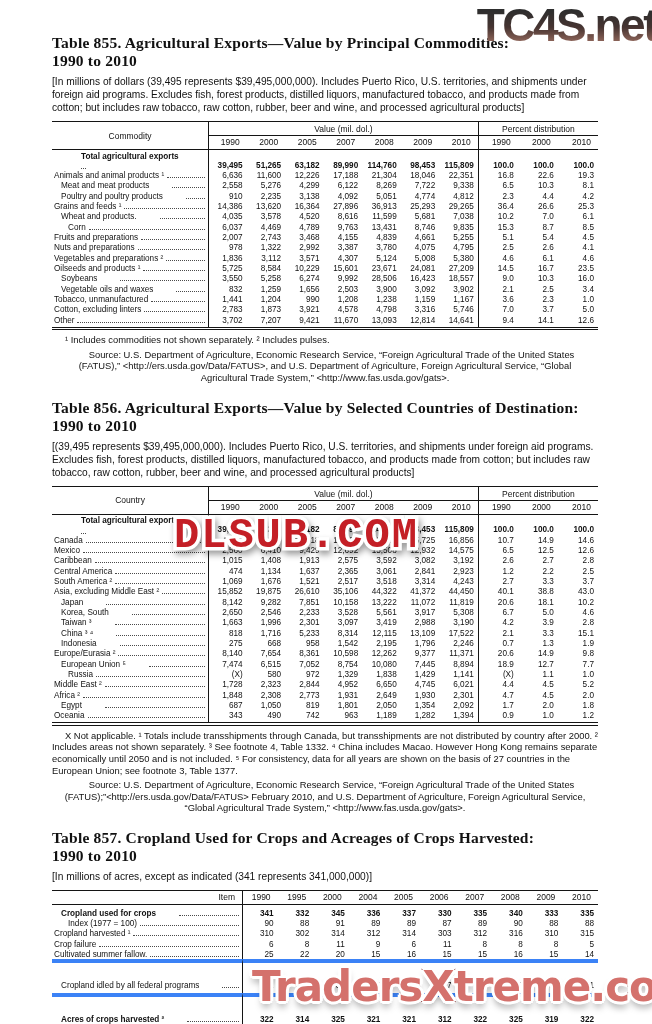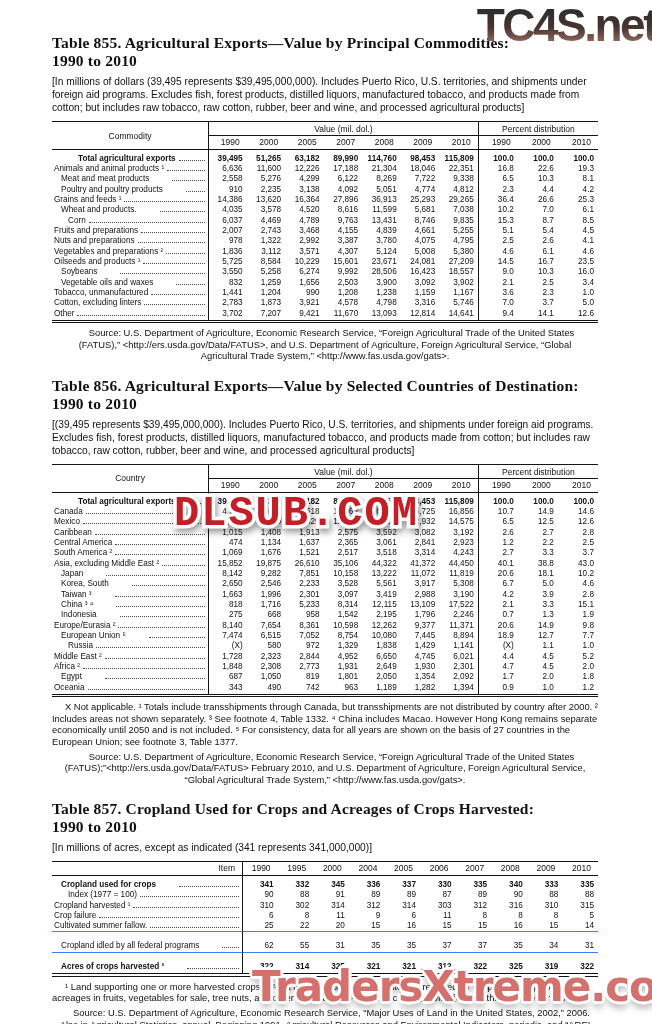--- a/index.html
+++ b/index.html
@@ -27,25 +27,25 @@
   th.stub{vertical-align:middle; text-align:center; border-bottom:1px solid #141414;}
   th.grp{text-align:center; border-bottom:1px solid #141414; padding:2px 0 1px 0;}
   tr.years th{text-align:right; padding:1px 7px 2px 0; border-bottom:1px solid #141414; white-space:nowrap;}
   .sep{border-left:1px solid #141414;}
   td{vertical-align:bottom;}
   td.num{text-align:right; padding:0 4px 0 0; line-height:8.35px; white-space:nowrap;}
   td.stub-cell{padding:0; line-height:8.35px; overflow:hidden;}
   .stubwrap{display:flex; align-items:baseline; white-space:nowrap;}
   .lab{flex:0 0 auto;}
   .dots{flex:1 1 auto; min-width:5px; border-bottom:1px dotted #4a4a4a; margin:0 3px 1px 3px; height:7px;}
-  .ind0{padding-left:2px;} .ind1{padding-left:9px;gap:20px;} .ind2{padding-left:16px;} .ind3{padding-left:26px;}
+  .ind0{padding-left:2px;} .ind1{padding-left:9px;gap:20px;} .ind2{padding-left:16px;} .ind3{padding-left:26px;flex-direction:column;}
   tr.b{font-weight:bold;}
   tbody tr:first-child td{padding-top:2.6px;}
   tbody tr:last-child td{border-bottom:1px solid #141414; padding-bottom:1.5px;}
-  tr.rule td{border-top:1px solid #3b82f6; padding-top:8px;}
+  tr.rule td{border-top:4px solid #3b82f6; padding-top:17px;}
   tr.pad td{padding-bottom:2.4px;}
 
   
   .footnotes{font-size:9.4px; line-height:11.6px; margin:2px 0 0 0; text-indent:13px;}
   .source{font-size:9.4px; line-height:11.6px; margin:3px; text-indent:13px;text-align:center;}
   .sect{margin-bottom:15px;}
   .sect856{position:relative;}
 
   
   .wm-top{
@@ -399,20 +399,21 @@
                 <td class="num">13,093</td>
                 <td class="num">12,814</td>
                 <td class="num">14,641</td>
                 <td class="num sep">9.4</td>
                 <td class="num">14.1</td>
                 <td class="num">12.6</td>
               </tr>
             </tbody>
         </table>
       </div>
+      <p class="footnotes">¹ Includes commodities not shown separately. ² Includes pulses.</p>
       <p class="source">Source: U.S. Department of Agriculture, Economic Research Service, “Foreign Agricultural Trade of the United States (FATUS),” &lt;http://ers.usda.gov/Data/FATUS&gt;, and U.S. Department of Agriculture, Foreign Agricultural Service, “Global Agricultural Trade System,” &lt;http://www.fas.usda.gov/gats&gt;.</p>
     </section>
 
     <section class="sect sect856">
       <h2 class="tbl-title"><span>Table 856. Agricultural Exports—Value by Selected Countries of Destination:</span><br><span>1990 to 2010</span></h2>
       <p class="bracket-note">[(39,495 represents $39,495,000,000). Includes Puerto Rico, U.S. territories, and shipments under foreign aid programs. Excludes fish, forest products, distilled liquors, manufactured tobacco, and products made from cotton; but includes raw tobacco, raw cotton, rubber, beer and wine, and processed agricultural products]</p>
       <div class="tbl-wrap">
         <table class="data-table">
           <colgroup>
             <col style="width:156px">

